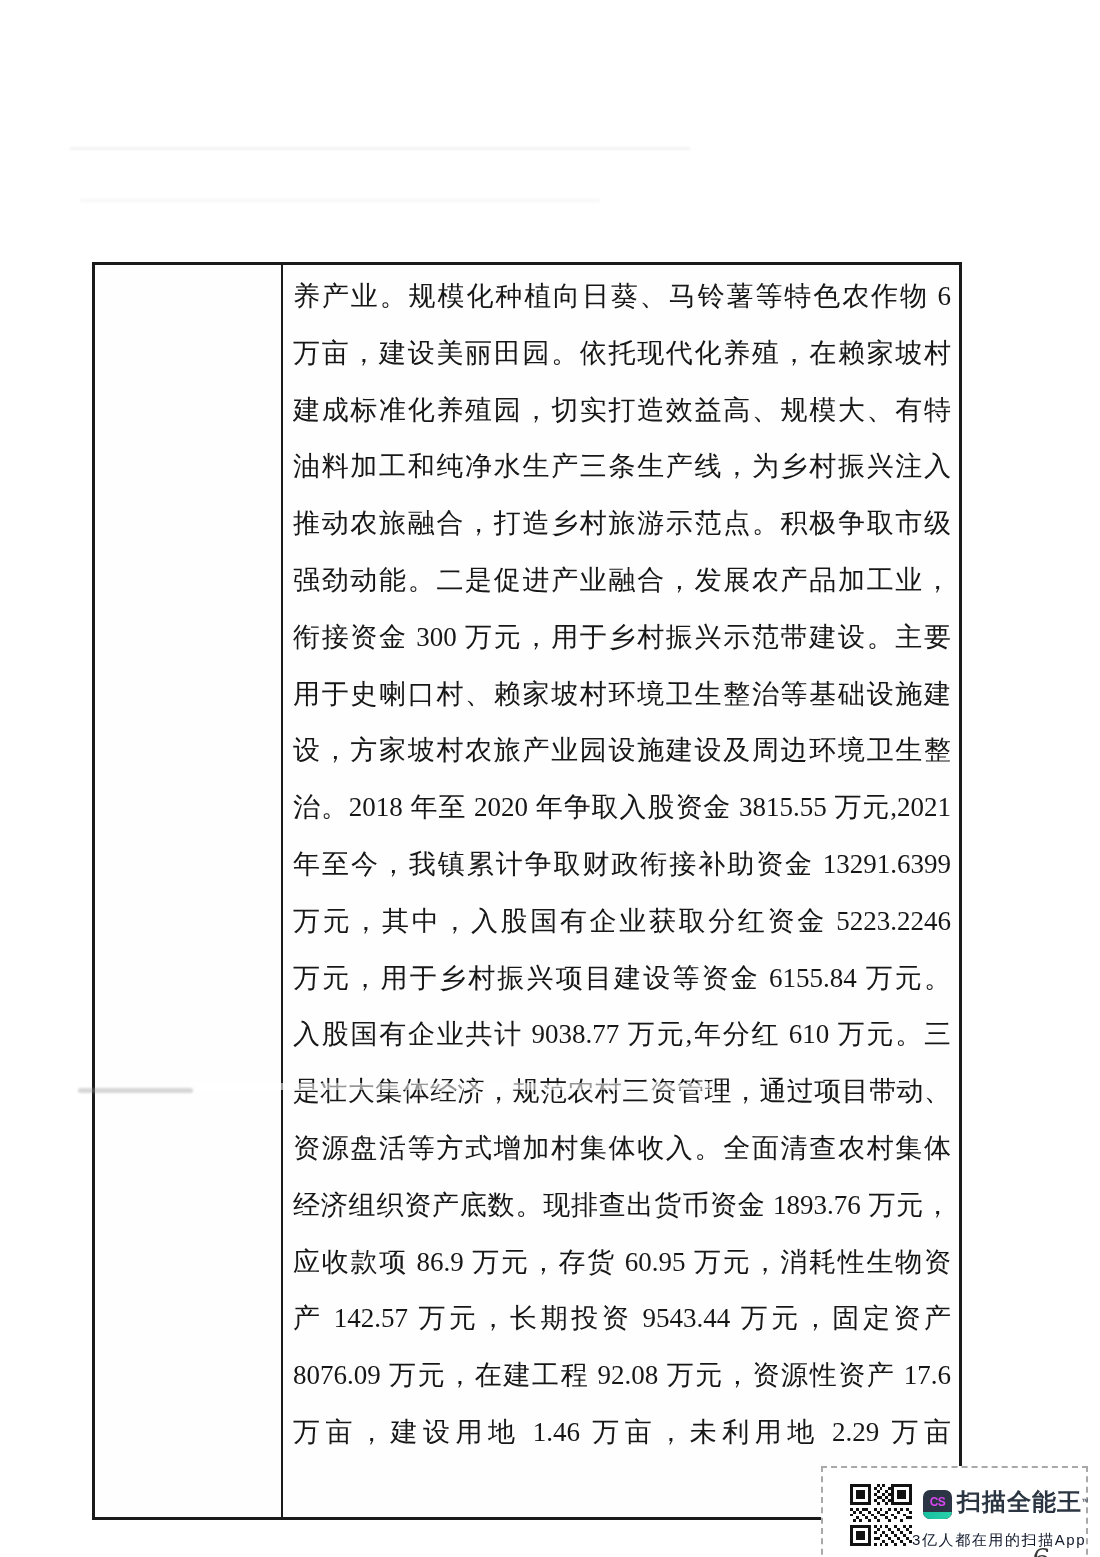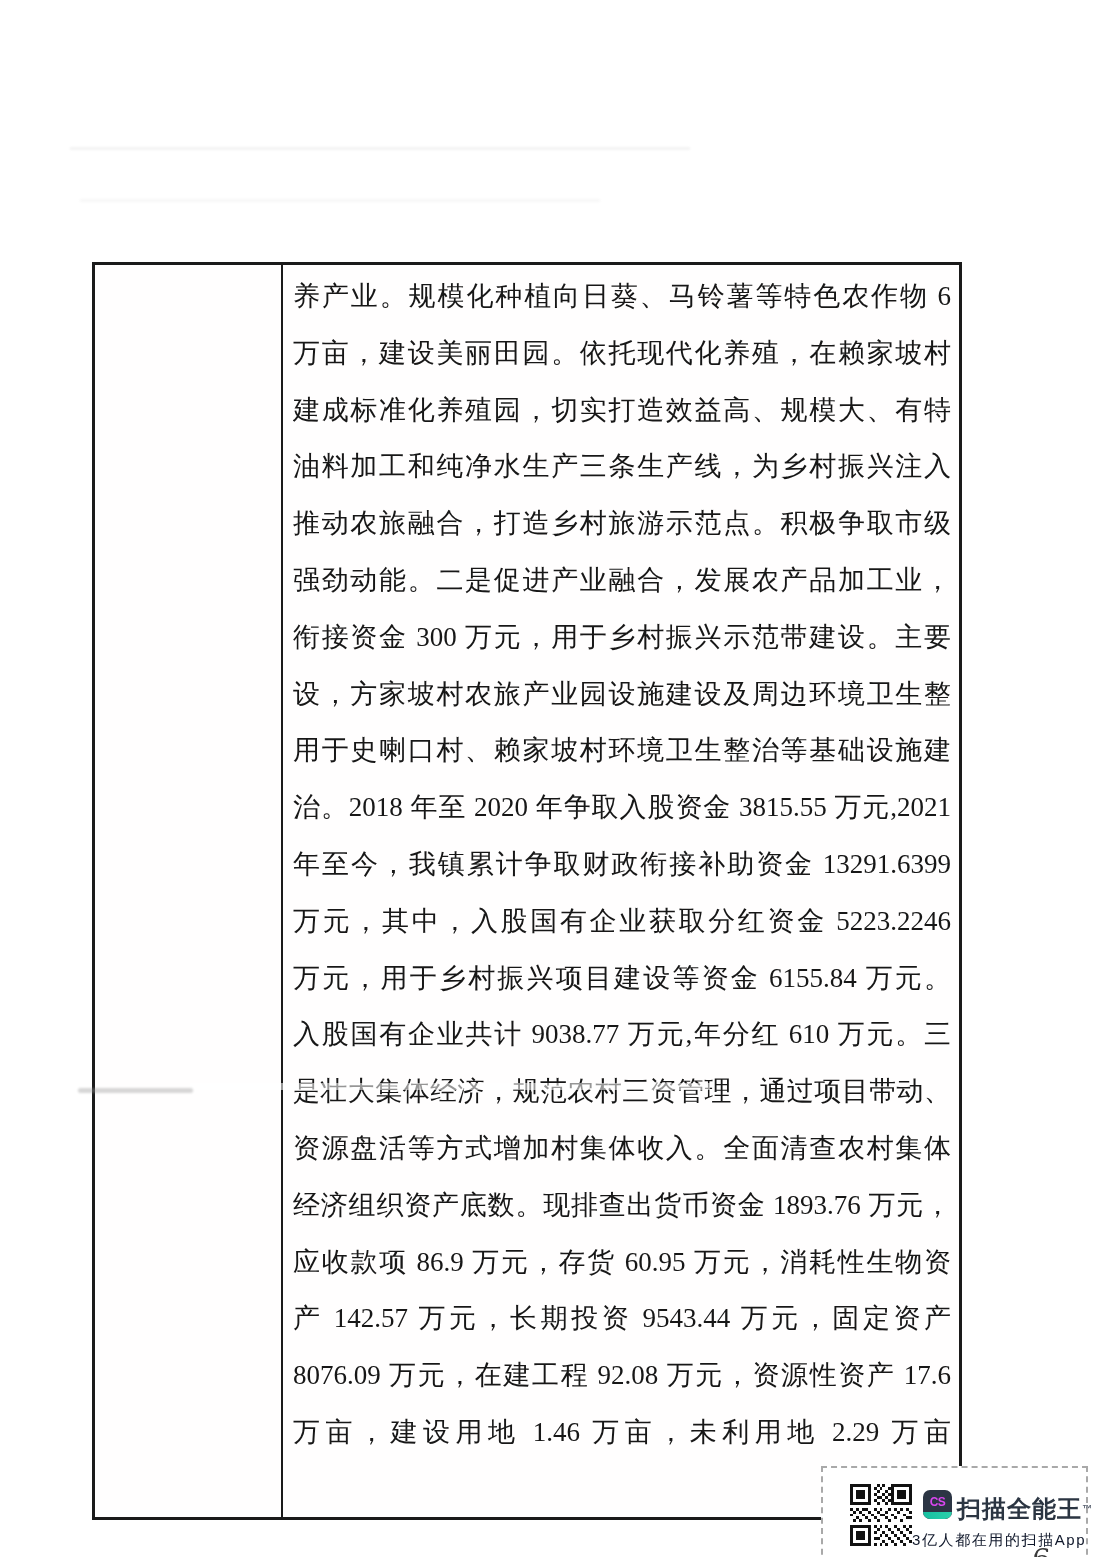--- a/index.html
+++ b/index.html
@@ -88,22 +88,22 @@
   }
   .cs-badge .cs-text {
     position: absolute; left: 0; top: 1px; width: 100%;
     text-align: center;
     font-family: "Liberation Sans", "DejaVu Sans", sans-serif;
     font-weight: 800; font-size: 12px; line-height: 23px;
     color: #d946ef; letter-spacing: -0.5px;
   }
   .brand {
     position: absolute; left: 134px; top: 23px;
-    font-family: Liberation Sans, sans-serif;
-    font-weight: 700; font-size: 24px; line-height: 36px;
+    font-family: Liberation Mono, monospace;
+    font-weight: 700; font-size: 24px; line-height: 26px;
     color: #2b3542; letter-spacing: 1px; white-space: nowrap;
   }
   .brand .tm {
     font-size: 10px; font-weight: 700;
     vertical-align: top; color: #5a6270; letter-spacing: 0;
   }
   .tagline {
     position: absolute; left: 89px; top: 63px;
     font-family: "Liberation Sans", "DejaVu Sans", sans-serif;
     font-size: 15px; line-height: 18px;
@@ -128,22 +128,22 @@
   <div class="doc-table">
     <div class="cell-left"></div>
     <div class="cell-body">
         <div class="text-line">养产业。规模化种植向日葵、马铃薯等特色农作物 6</div>
         <div class="text-line">万亩，建设美丽田园。依托现代化养殖，在赖家坡村</div>
         <div class="text-line">建成标准化养殖园，切实打造效益高、规模大、有特</div>
         <div class="text-line">油料加工和纯净水生产三条生产线，为乡村振兴注入</div>
         <div class="text-line">推动农旅融合，打造乡村旅游示范点。积极争取市级</div>
         <div class="text-line">强劲动能。二是促进产业融合，发展农产品加工业，</div>
         <div class="text-line">衔接资金 300 万元，用于乡村振兴示范带建设。主要</div>
+        <div class="text-line">用于史喇口村、赖家坡村环境卫生整治等基础设施建</div>
         <div class="text-line">设，方家坡村农旅产业园设施建设及周边环境卫生整</div>
-        <div class="text-line">用于史喇口村、赖家坡村环境卫生整治等基础设施建</div>
         <div class="text-line">治。2018 年至 2020 年争取入股资金 3815.55 万元,2021</div>
         <div class="text-line">年至今，我镇累计争取财政衔接补助资金 13291.6399</div>
         <div class="text-line">万元，其中，入股国有企业获取分红资金 5223.2246</div>
         <div class="text-line">万元，用于乡村振兴项目建设等资金 6155.84 万元。</div>
         <div class="text-line">入股国有企业共计 9038.77 万元,年分红 610 万元。三</div>
         <div class="text-line">是壮大集体经济，规范农村三资管理，通过项目带动、</div>
         <div class="text-line">资源盘活等方式增加村集体收入。全面清查农村集体</div>
         <div class="text-line">经济组织资产底数。现排查出货币资金 1893.76 万元，</div>
         <div class="text-line">应收款项 86.9 万元，存货 60.95 万元，消耗性生物资</div>
         <div class="text-line">产 142.57 万元，长期投资 9543.44 万元，固定资产</div>

